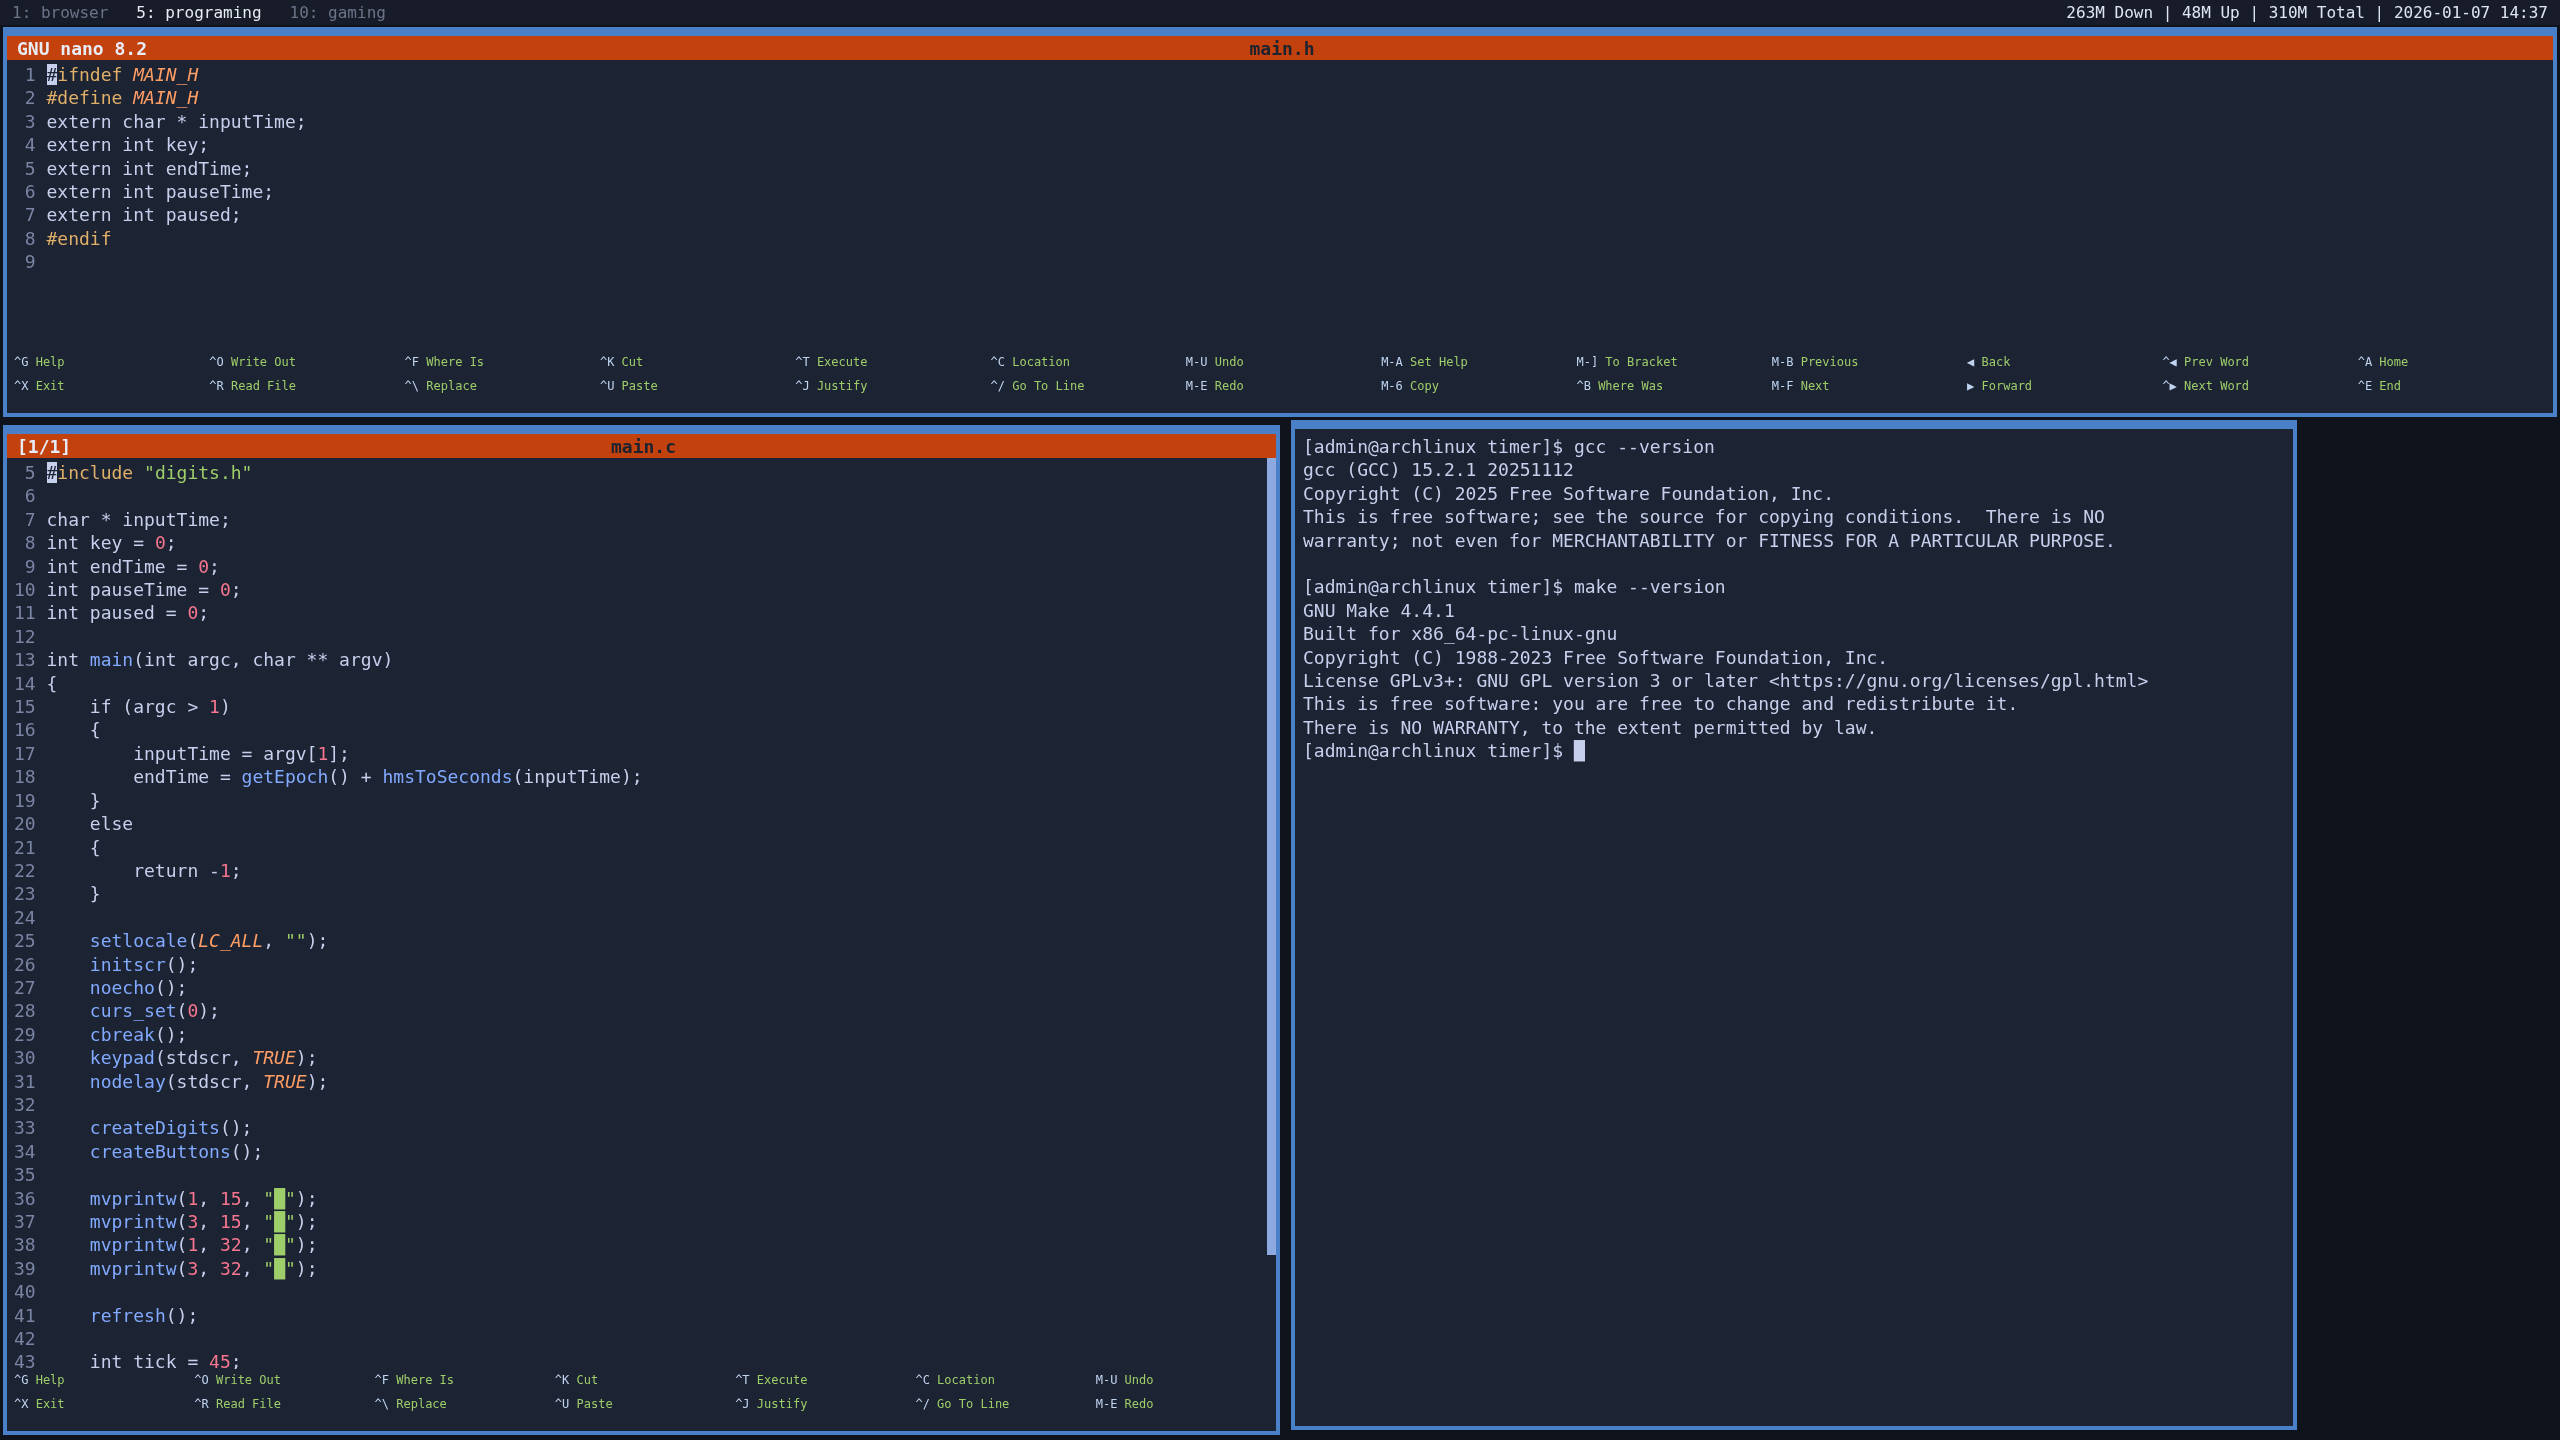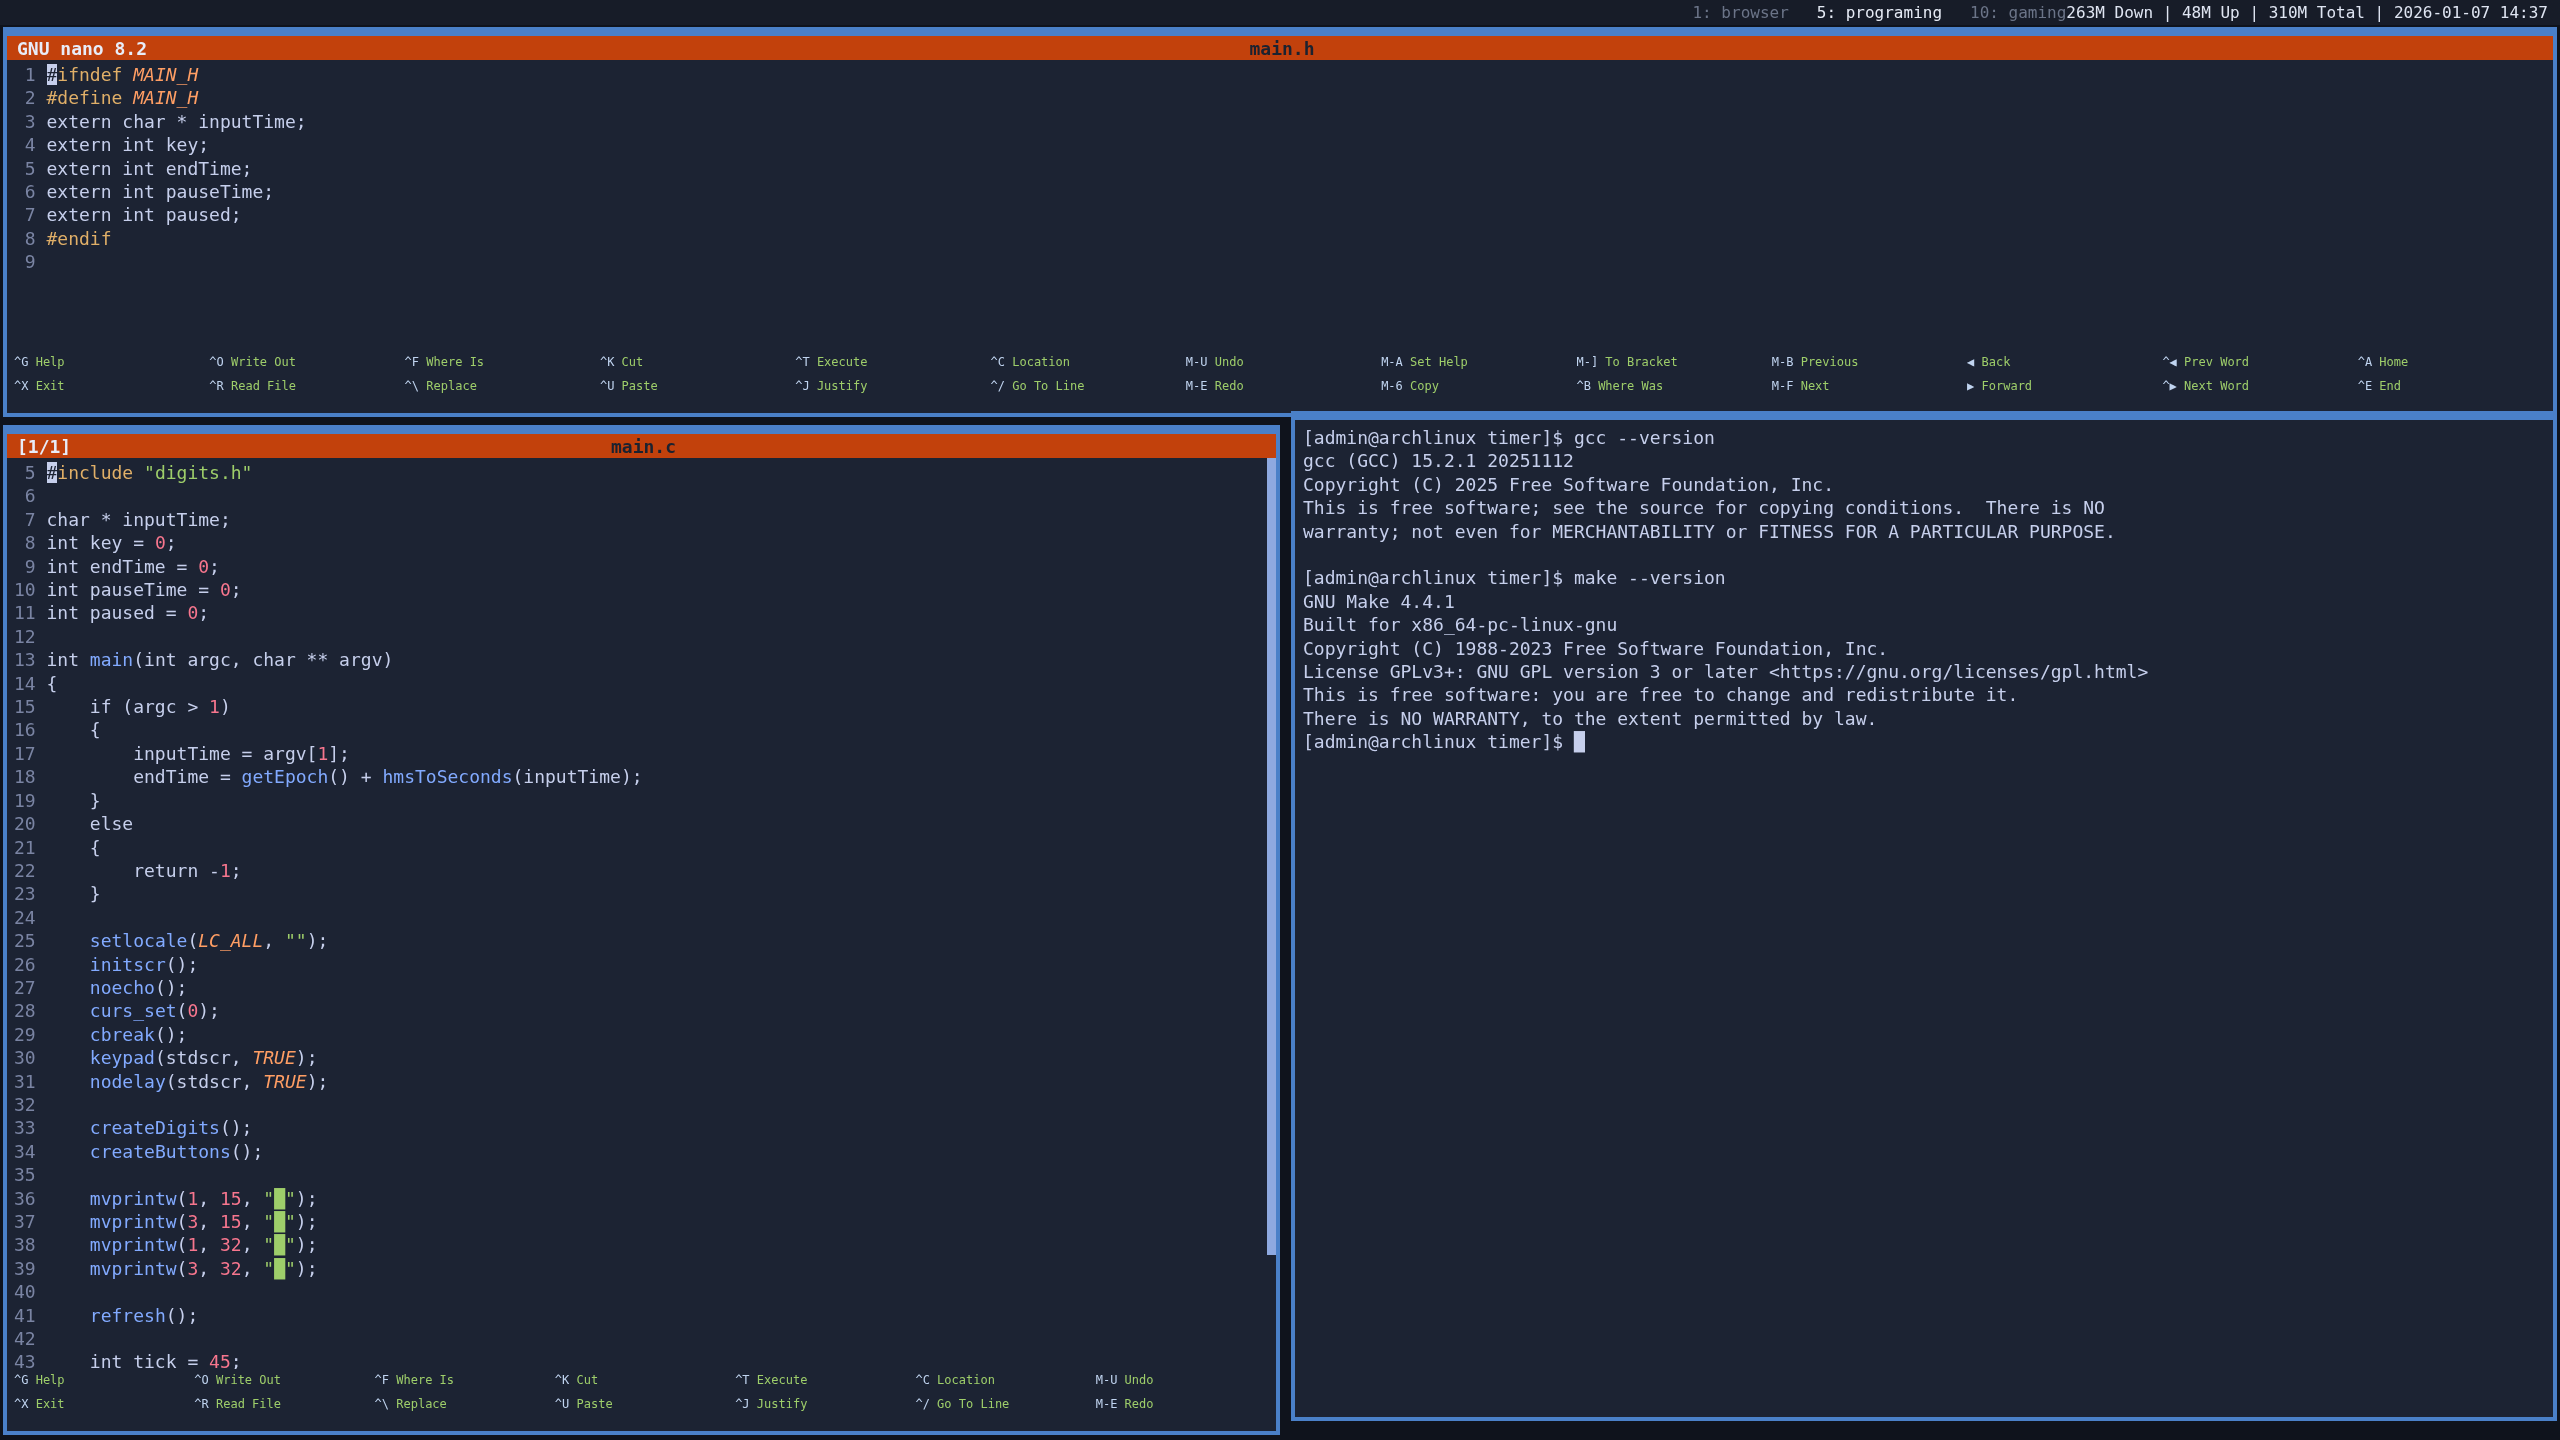--- a/index.html
+++ b/index.html
@@ -1,32 +1,32 @@
 <!DOCTYPE html>
 <html><head>
 <meta charset="utf-8">
 <style>
   * { margin:0; padding:0; box-sizing:border-box; }
   html,body { width:2560px; height:1440px; background:#0f131c; overflow:hidden;
               font-family:"DejaVu Sans Mono", monospace; }
 
   
   .topbar { position:absolute; left:0; top:0; width:2560px; height:25px; background:#171c28;
-            display:flex; align-items:center; justify-content:flex-end; padding:0 12px;
+            display:flex; align-items:center; justify-content:space-between; padding:0 12px;
             font-size:16px; }
   .workspaces { display:flex; gap:28px; }
   .ws { color:#6b7488; cursor:default; }
   .ws.active { color:#e6ebf5; }
   .status { color:#dfe5f2; white-space:pre; }
 
   
   .window { position:absolute; background:#1c2333; border:4px solid #4a80c8; border-top-width:9px; }
   #win-top   { left:3px;    top:27px;  width:2554px; height:390px; }
   #win-left  { left:3px;    top:425px; width:1277px; height:1010px; }
-  #win-right { left:1291px; top:411px; width:1266px; height:1010px; }
+  #win-right { left:1291px; top:420px; width:1006px; height:1010px; }
 
   .nano { display:flex; flex-direction:column; height:100%; position:relative; }
   .nano-titlebar { height:24px; background:#c2410c; color:#1b2230; font-weight:bold; font-size:18px;
                    display:flex; align-items:center; padding:0 10px; position:relative; flex:none; }
   .nano-title-left { color:#e8ecf8; z-index:1; }
   .nano-title-center { position:absolute; left:4px; right:0; text-align:center; color:#1b2230; }
 
   .nano-body { flex:1 1 auto; overflow:hidden; padding:3px 0 0 7px; font-size:18px;
                line-height:23.4px; white-space:pre; }
   .code-line { min-height:23.4px; }

